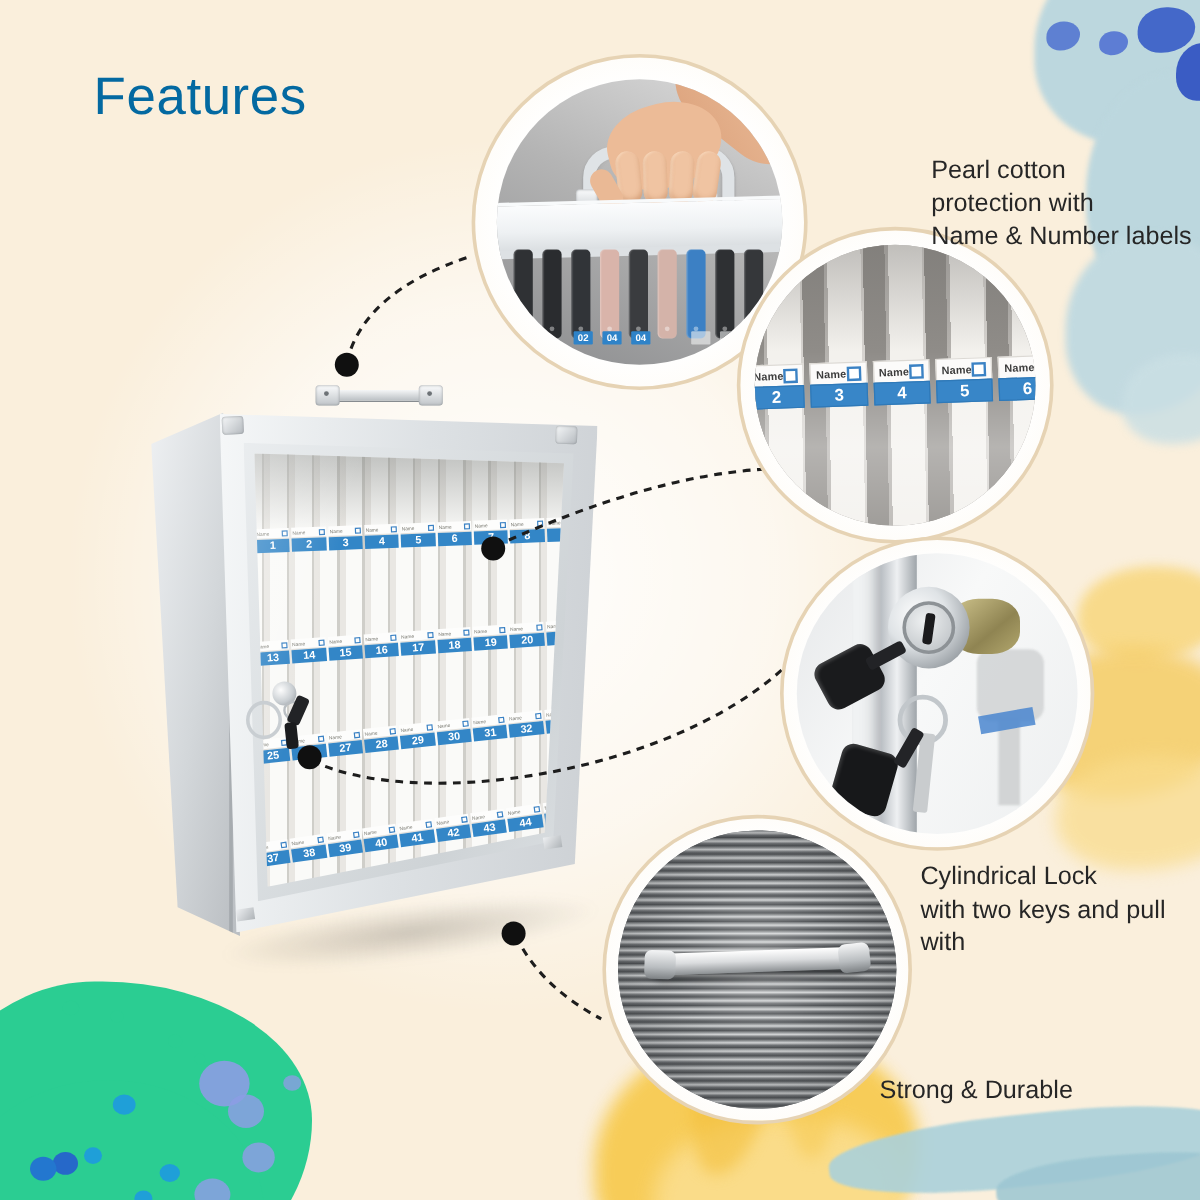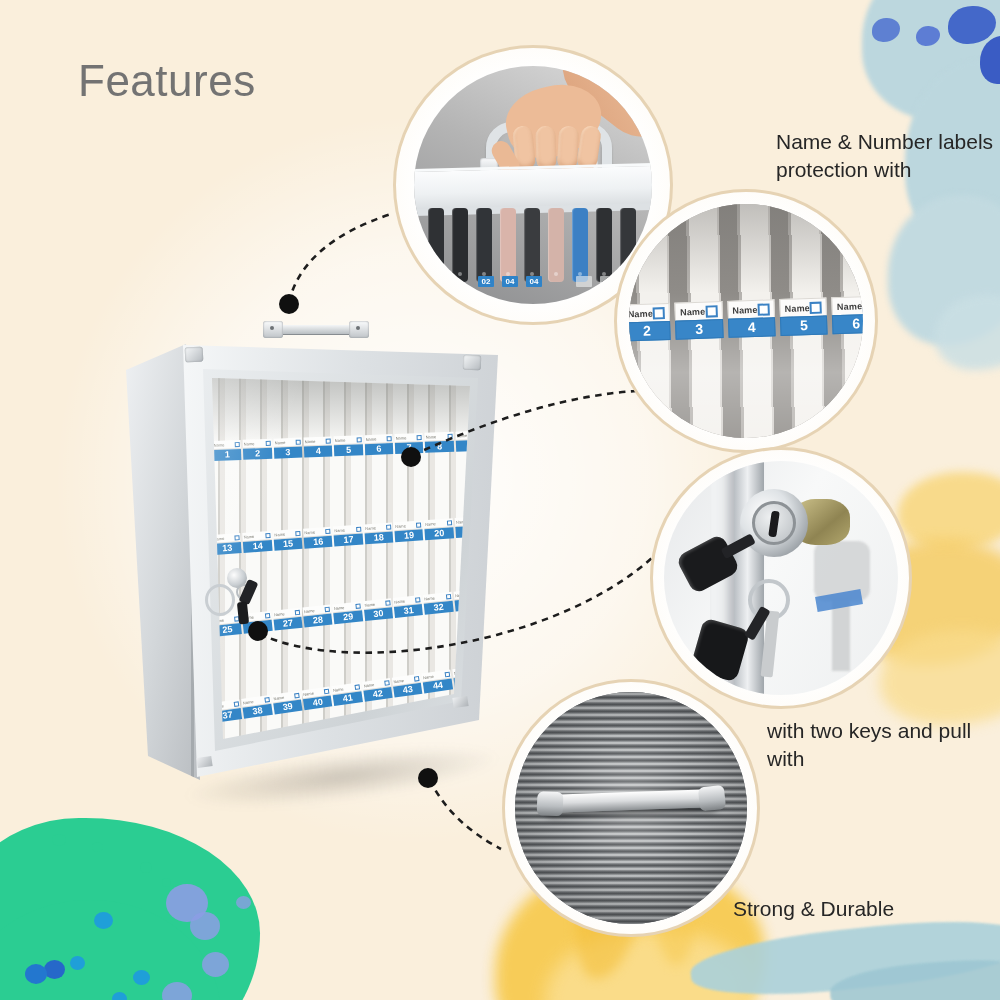--- a/index.html
+++ b/index.html
@@ -33,21 +33,21 @@
   .sbd2{left:980px;top:36px;width:44px;height:48px;background:#3a5cc4;}
   .sbd3{left:916px;top:26px;width:24px;height:20px;background:#5d7dd4;}
   .sbd4{left:872px;top:18px;width:28px;height:24px;background:#5377d0;opacity:.9;}
   
   .syr1{left:898px;top:472px;width:125px;height:78px;background:#f8d77e;filter:blur(5px);opacity:.85;}
   .syr2{left:850px;top:540px;width:180px;height:125px;background:#f5cd66;filter:blur(7px);opacity:.85;}
   .syr3{left:880px;top:630px;width:160px;height:95px;background:#f9dc8d;filter:blur(7px);opacity:.75;}
 
   
   .txt{color:#262626;z-index:7;line-height:1.32;}
-  .title{left:78px;top:52px;font-size:44px;color:#737373;letter-spacing:.5px;}
+  .title{left:78px;top:52px;font-size:44px;color:#0369a1;letter-spacing:.5px;}
   .t-portable{left:605px;top:46px;font-size:21px;}
   .t-pearl{left:776px;top:128px;font-size:21px;}
   .t-lock{left:767px;top:717px;font-size:21px;}
   .t-strong{left:733px;top:895px;font-size:21px;}
 
   
   .connectors{left:0;top:0;z-index:5;pointer-events:none;}
 
   
   .callout{position:absolute;border-radius:50%;border:3px solid #e6d3b4;z-index:6;
@@ -697,20 +697,22 @@
   <div class="callout c4">
     <div class="photo">
       <div class="ribs"></div>
       <div class="vign"></div>
       <div class="bighandle"></div>
     </div>
   </div>
 
   <div class="abs txt title">Features</div>
   <div class="abs txt t-pearl">
+    <div>Pearl cotton</div>
+    <div>protection with</div>
     <div>Name &amp; Number labels</div>
-    <div>protection with</div>
   </div>
   <div class="abs txt t-lock">
+    <div>Cylindrical Lock</div>
     <div>with two keys and pull with</div>
   </div>
   <div class="abs txt t-strong">Strong &amp; Durable</div>
 </div>
 
 </body></html>

